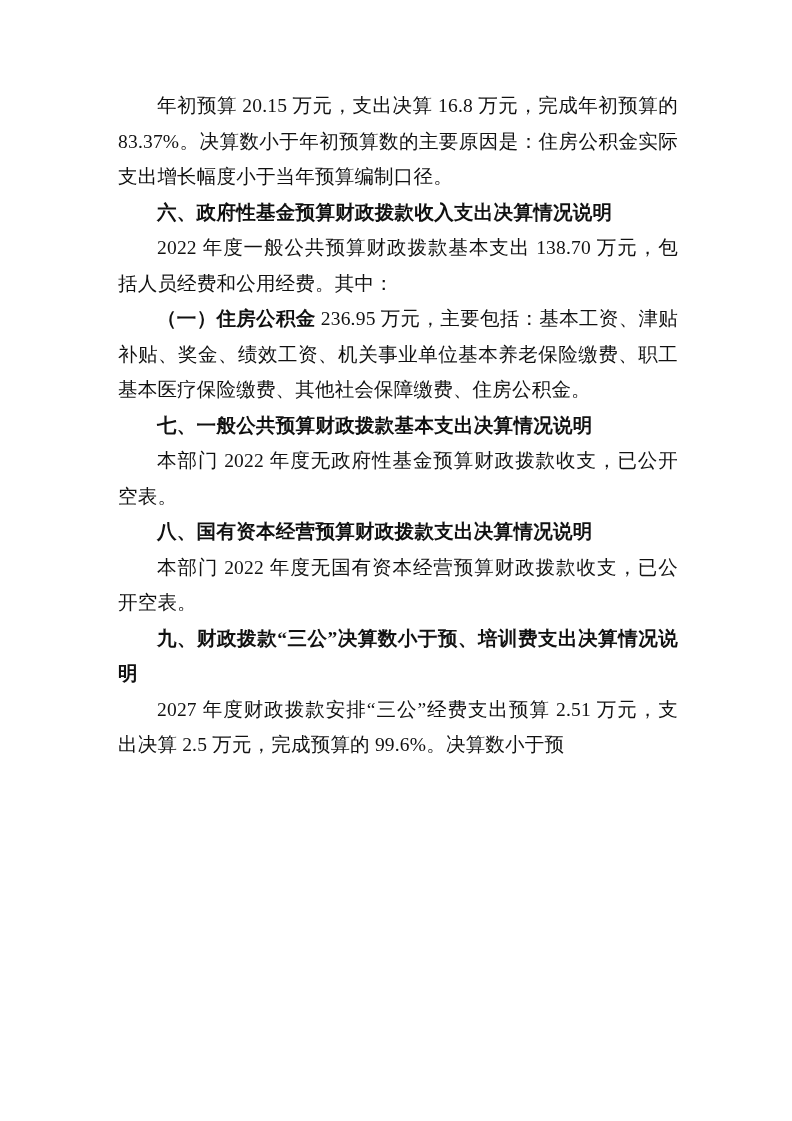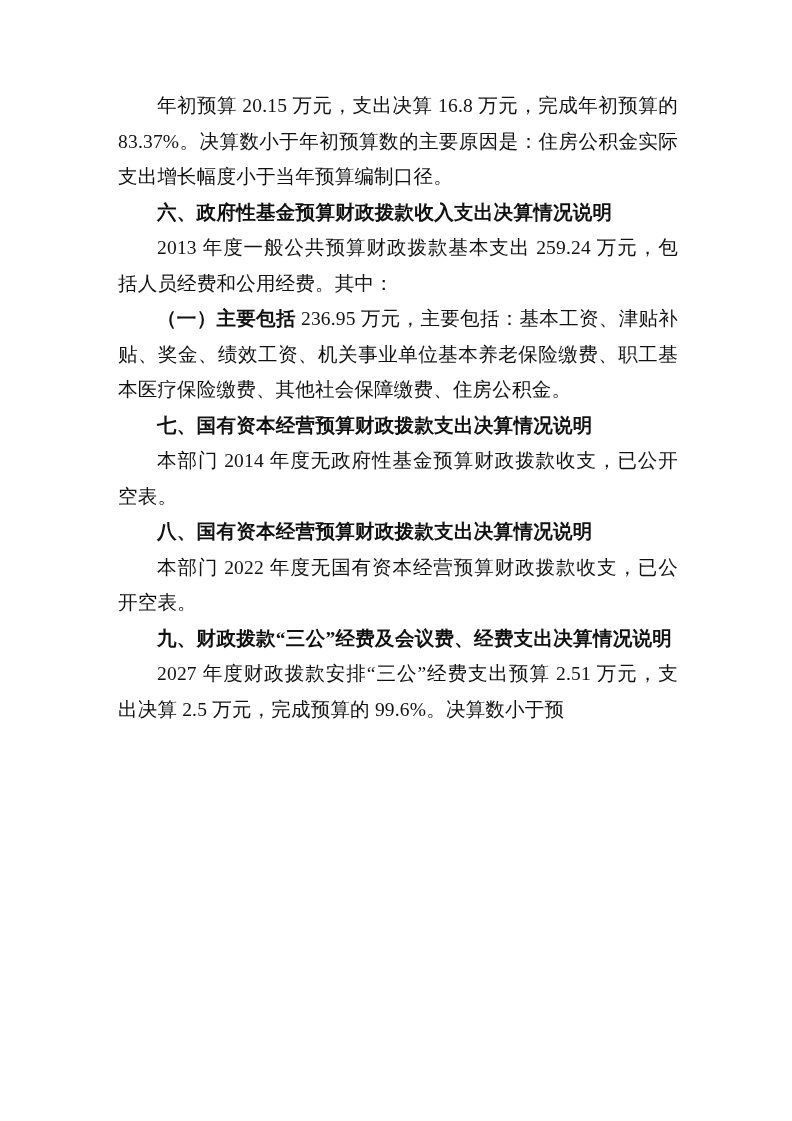--- a/index.html
+++ b/index.html
@@ -52,34 +52,34 @@
 </head>
 <body>
 
 <div class="page">
   <div class="content">
 
     <p class="indent">年初预算 20.15 万元，支出决算 16.8 万元，完成年初预算的 83.37%。决算数小于年初预算数的主要原因是：住房公积金实际支出增长幅度小于当年预算编制口径。</p>
 
     <p class="heading">六、政府性基金预算财政拨款收入支出决算情况说明</p>
 
-    <p class="indent">2013 年度一般公共预算财政拨款基本支出 259.24 万元，包括人员经费和公用经费。其中：</p>
+    <p class="indent">2022 年度一般公共预算财政拨款基本支出 138.70 万元，包括人员经费和公用经费。其中：</p>
 
     <p class="indent">
-      <span class="b">（一）主要包括</span><span> 236.95 万元，主要包括：基本工资、津贴补贴、奖金、绩效工资、机关事业单位基本养老保险缴费、职工基本医疗保险缴费、其他社会保障缴费、住房公积金。</span>
+      <span class="b">（一）住房公积金</span><span> 236.95 万元，主要包括：基本工资、津贴补贴、奖金、绩效工资、机关事业单位基本养老保险缴费、职工基本医疗保险缴费、其他社会保障缴费、住房公积金。</span>
     </p>
 
 
-    <p class="heading">七、国有资本经营预算财政拨款支出决算情况说明</p>
+    <p class="heading">七、一般公共预算财政拨款基本支出决算情况说明</p>
 
-    <p class="indent">本部门 2014 年度无政府性基金预算财政拨款收支，已公开空表。</p>
+    <p class="indent">本部门 2022 年度无政府性基金预算财政拨款收支，已公开空表。</p>
 
     <p class="heading">八、国有资本经营预算财政拨款支出决算情况说明</p>
 
     <p class="indent">本部门 2022 年度无国有资本经营预算财政拨款收支，已公开空表。</p>
 
-    <p class="heading">九、财政拨款“三公”经费及会议费、经费支出决算情况说明</p>
+    <p class="heading">九、财政拨款“三公”决算数小于预、培训费支出决算情况说明</p>
 
 
     <p class="indent">2027 年度财政拨款安排“三公”经费支出预算 2.51 万元，支出决算 2.5 万元，完成预算的 99.6%。决算数小于预</p>
 
   </div>
 </div>
 
 </body></html>

